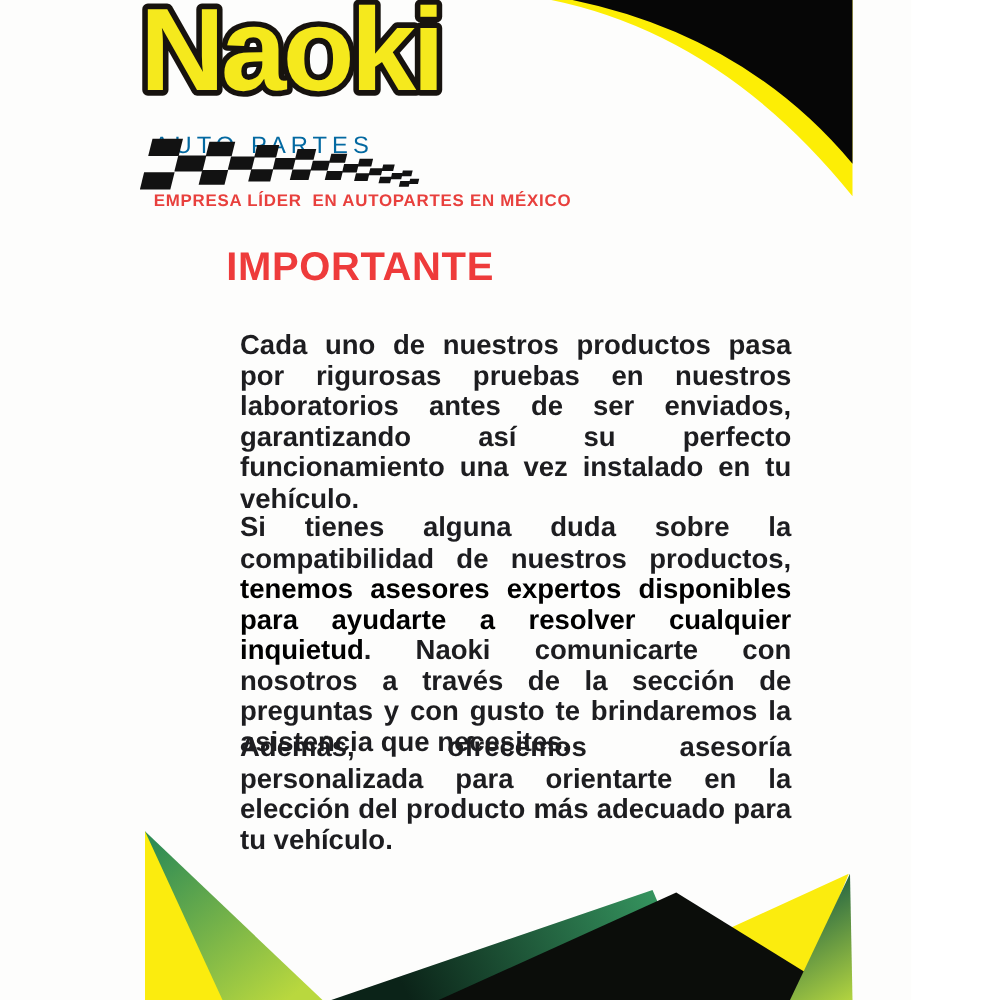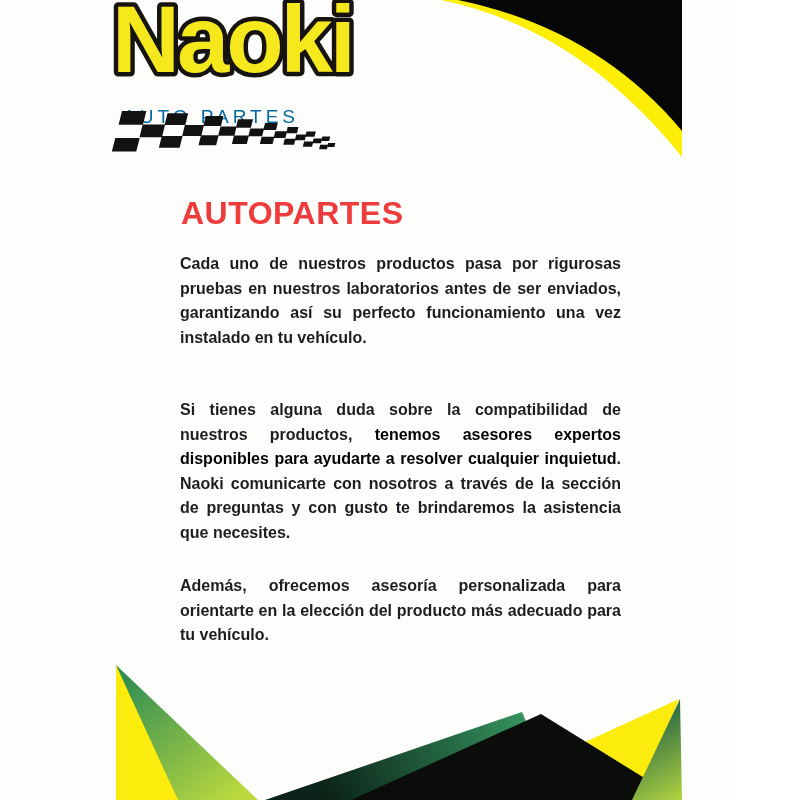--- a/index.html
+++ b/index.html
@@ -22,21 +22,21 @@
     font-size:13.5px;font-weight:700;letter-spacing:.6px;
     color:#e8403d;white-space:pre;
   }
   .heading{
     position:absolute;left:181px;top:195px;
     font-size:32px;font-weight:800;letter-spacing:.5px;
     color:#ee3b3b;
   }
   .para{
     position:absolute;left:180px;width:441px;
-    margin:0;font-size:16px;line-height:24.5px;font-weight:700;
+    margin:12px;font-size:22px;line-height:24.5px;font-weight:700;
     color:#1d1d20;text-align:justify;
   }
   .p1{top:252px;}
   .p2{top:398px;}
   .p3{top:574px;}
   .hl{color:#000000;}
 </style>
 </head>
 <body>
 
@@ -105,22 +105,23 @@
         <rect x="180.11" y="23.58" width="9.99" height="5.67" fill="#121212"></rect>
         <rect x="189.70" y="20.52" width="9.22" height="5.24" fill="#121212"></rect>
         <rect x="189.70" y="30.40" width="9.22" height="5.24" fill="#121212"></rect>
         <rect x="198.52" y="27.49" width="8.52" height="4.85" fill="#121212"></rect>
         <rect x="206.64" y="25.48" width="7.87" height="4.48" fill="#121212"></rect>
         <rect x="206.64" y="33.84" width="7.87" height="4.48" fill="#121212"></rect>
         <rect x="214.11" y="31.97" width="7.27" height="4.15" fill="#121212"></rect>
       </g>
   </svg>
 
+  <div class="tagline">EMPRESA LÍDER  EN AUTOPARTES EN MÉXICO</div>
 
-  <div class="heading">AUTOPARTES</div>
+  <div class="heading">IMPORTANTE</div>
 
   <p class="para p1">Cada uno de nuestros productos pasa por rigurosas pruebas en nuestros laboratorios antes de ser enviados, garantizando así su perfecto funcionamiento una vez instalado en tu vehículo.</p>
 
   <p class="para p2"><span>Si tienes alguna duda sobre la compatibilidad de nuestros productos, </span><span class="hl">tenemos asesores expertos disponibles para ayudarte a resolver cualquier inquietud</span><span>. Naoki comunicarte con nosotros a través de la sección de preguntas y con gusto te brindaremos la asistencia que necesites.</span></p>
 
   <p class="para p3">Además, ofrecemos asesoría personalizada para orientarte en la elección del producto más adecuado para tu vehículo.</p>
 
 </div>
 
 </body></html>

